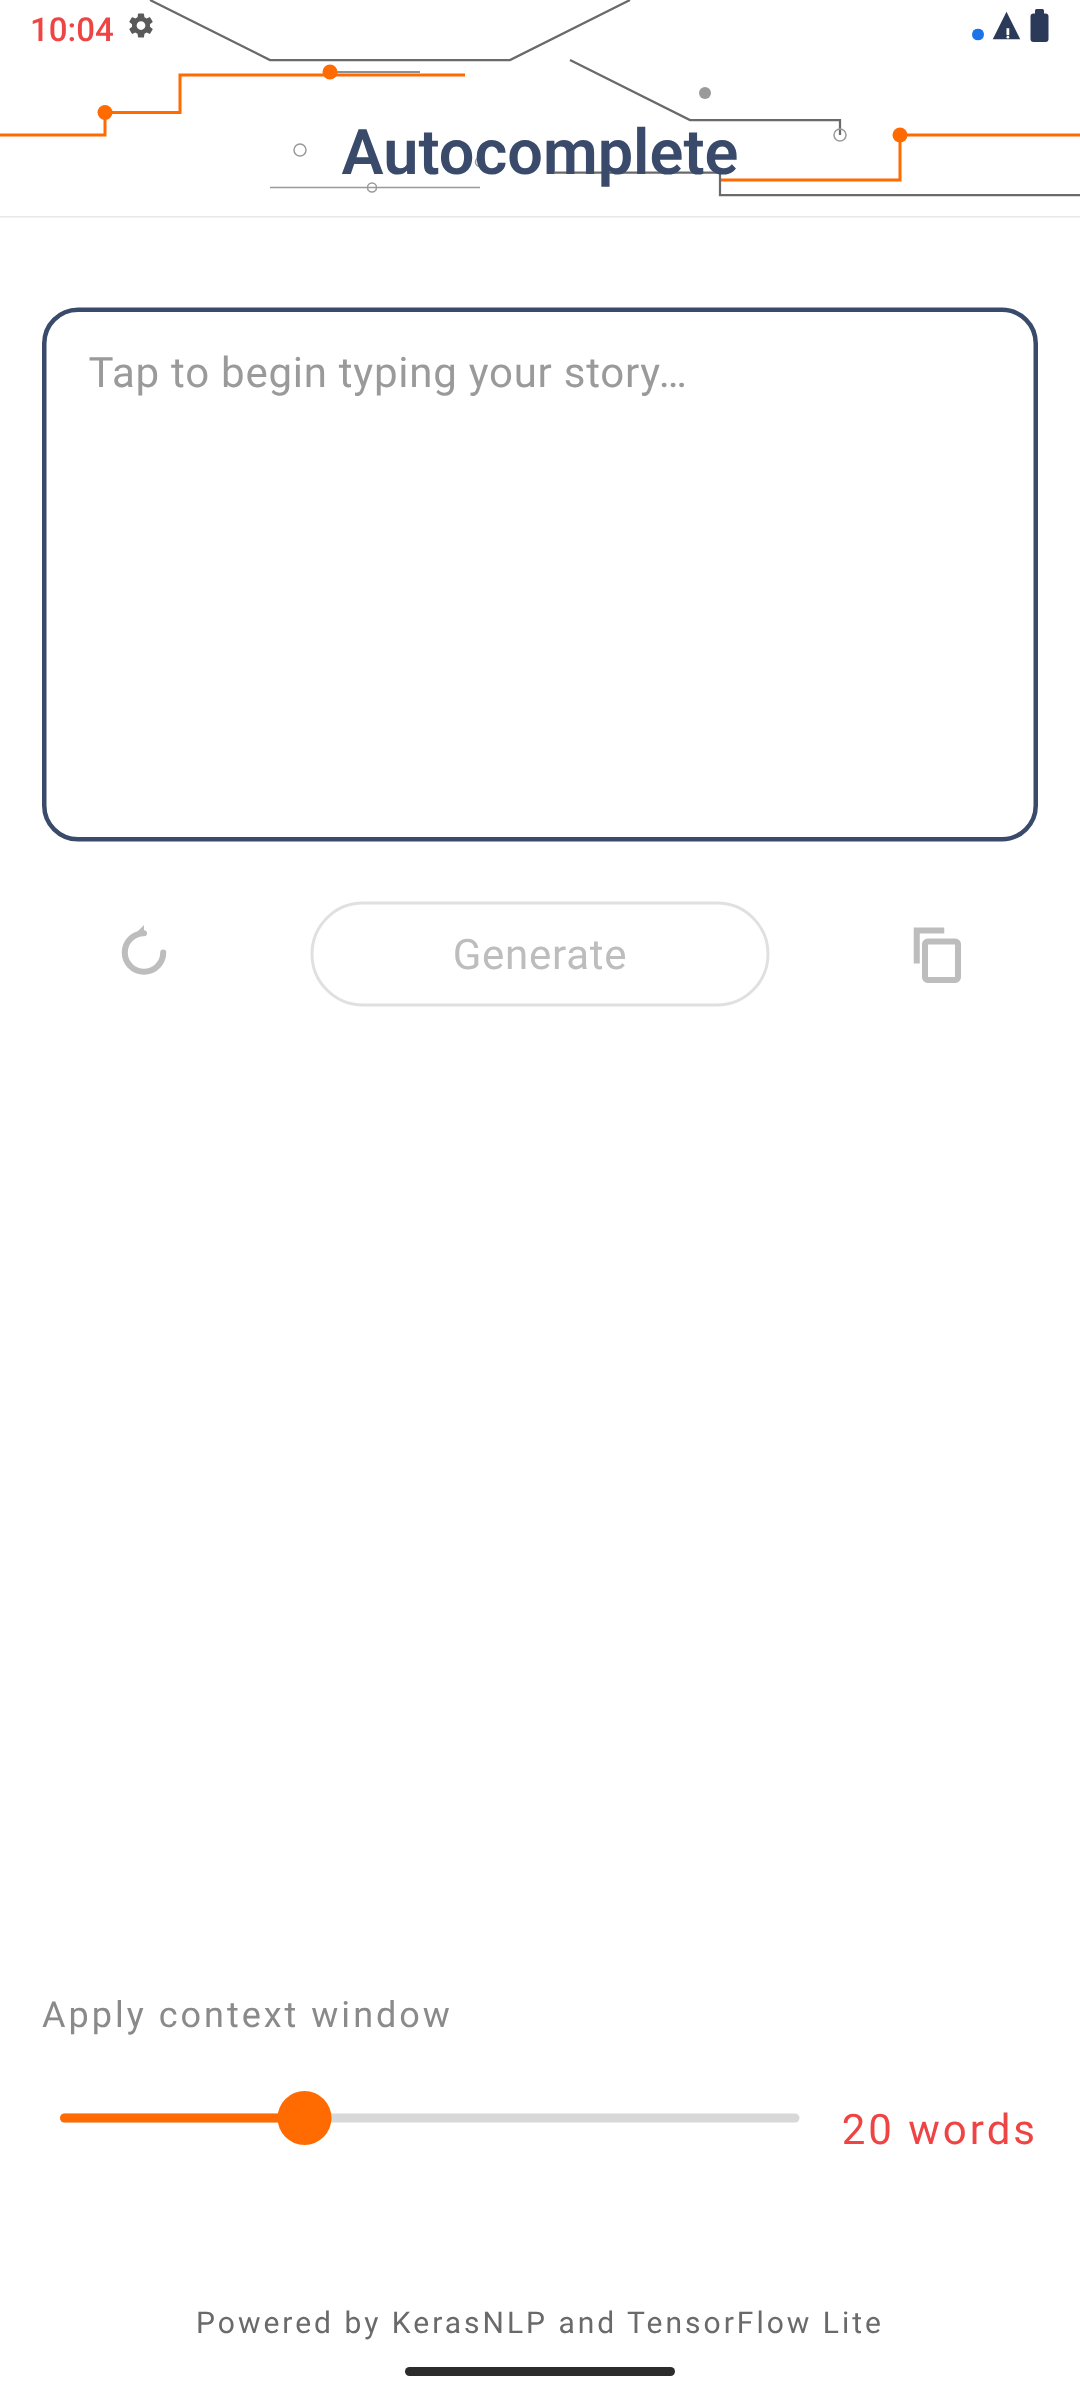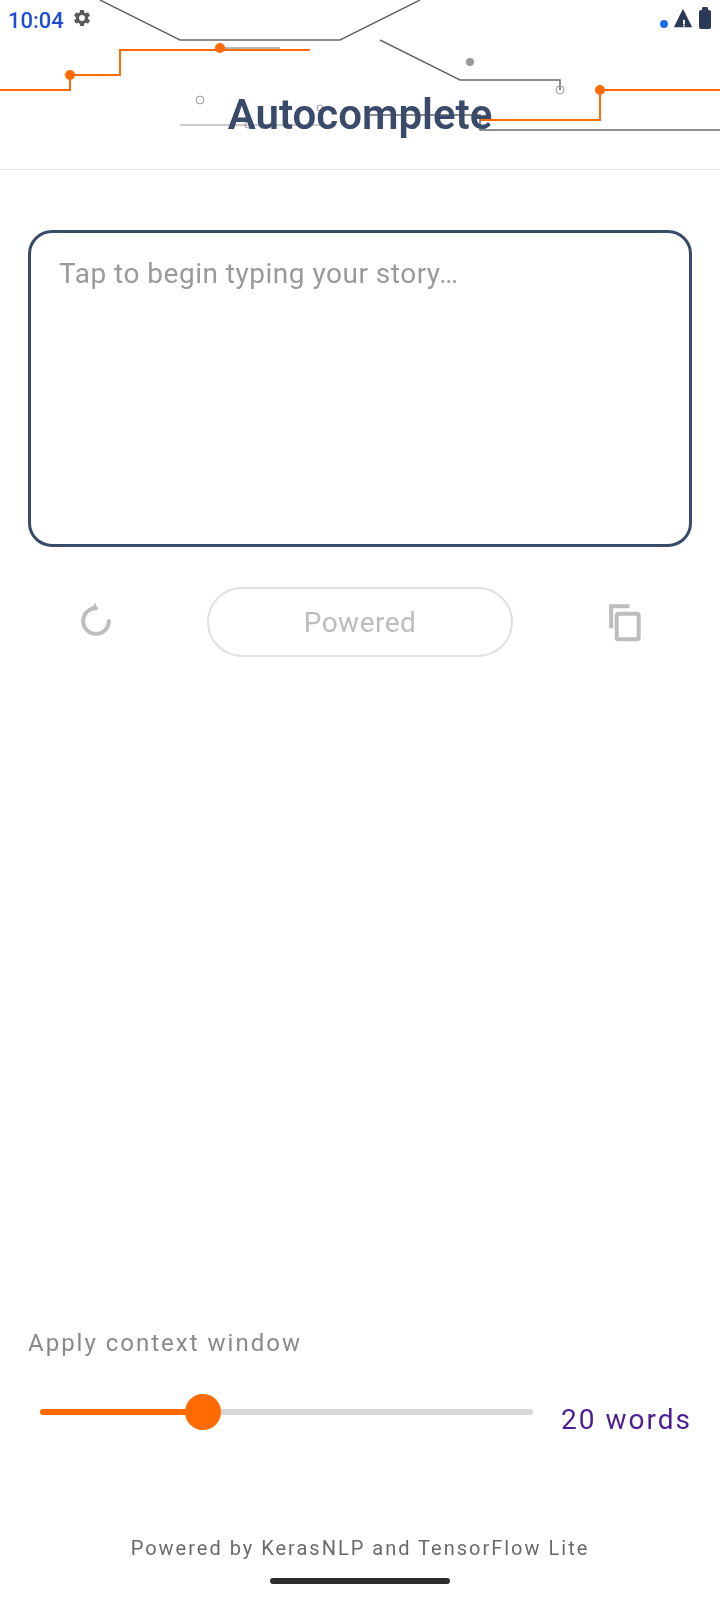--- a/index.html
+++ b/index.html
@@ -11,33 +11,33 @@
       position: relative;
       overflow: hidden;
     }
 
     
     .status-bar {
       height: 40px;
       display: flex;
       justify-content: space-between;
       align-items: center;
-      padding: 0 8px;
+      padding: 0 20px;
       font-size: 22px;
       font-weight: 500;
-      color: #1d4ed8;
+      color: #ef4444;
       position: relative;
       z-index: 10;
     }
     .status-left { display: flex; align-items: center; gap: 8px; }
     .status-right { display: flex; align-items: center; gap: 4px; }
 
     
     .header {
-      height: 170px;
+      height: 145px;
       position: relative;
       margin-top: -40px;
       padding-top: 60px;
       display: flex;
       align-items: center;
       justify-content: center;
       border-bottom: 1px solid #e8e8e8;
       overflow: visible;
     }
     .header-bg {
@@ -52,21 +52,21 @@
       position: relative;
       z-index: 5;
     }
 
     
     .content {
       padding: 60px 28px 0;
     }
     .text-input {
       width: 100%;
-      height: 317px;
+      height: 356px;
       border: 3px solid #3a4a6a;
       border-radius: 24px;
       padding: 24px 28px;
       font-size: 28px;
       color: #3a4a6a;
       background: #ffffff;
       resize: none;
       font-family: inherit;
       letter-spacing: 0.5px;
     }
@@ -154,21 +154,21 @@
       width: 36px;
       height: 36px;
       background: #ff6b00;
       border-radius: 50%;
       top: 50%;
       transform: translate(-50%, -50%);
       left: 33%;
     }
     .slider-value {
       font-size: 28px;
-      color: #4c1d95;
+      color: #ef4444;
       letter-spacing: 2px;
       white-space: nowrap;
       margin-top: 16px;
     }
     .footer-text {
       text-align: center;
       font-size: 20px;
       color: #6a6a6a;
       letter-spacing: 2px;
       font-weight: 400;
@@ -246,21 +246,21 @@
 
   <div class="action-row">
     <button class="icon-button">
       <span>
         <svg width="44" height="44" viewBox="0 0 24 24">
           <path fill="none" stroke="#bdbdbd" stroke-width="2.2" d="M12 5 A7 7 0 1 0 19 12" stroke-linecap="round"></path>
           <path fill="#bdbdbd" d="M12 2 L8 6 L12 6 Z"></path>
         </svg>
       </span>
     </button>
-    <button class="generate-button">Powered</button>
+    <button class="generate-button">Generate</button>
     <button class="icon-button">
       <span>
         <svg width="44" height="44" viewBox="0 0 24 24">
           <rect x="8" y="8" width="12" height="14" rx="1" fill="none" stroke="#bdbdbd" stroke-width="2.2"></rect>
           <path d="M5 16 L5 4 L15 4" fill="none" stroke="#bdbdbd" stroke-width="2.2"></path>
         </svg>
       </span>
     </button>
   </div>
 </div>

